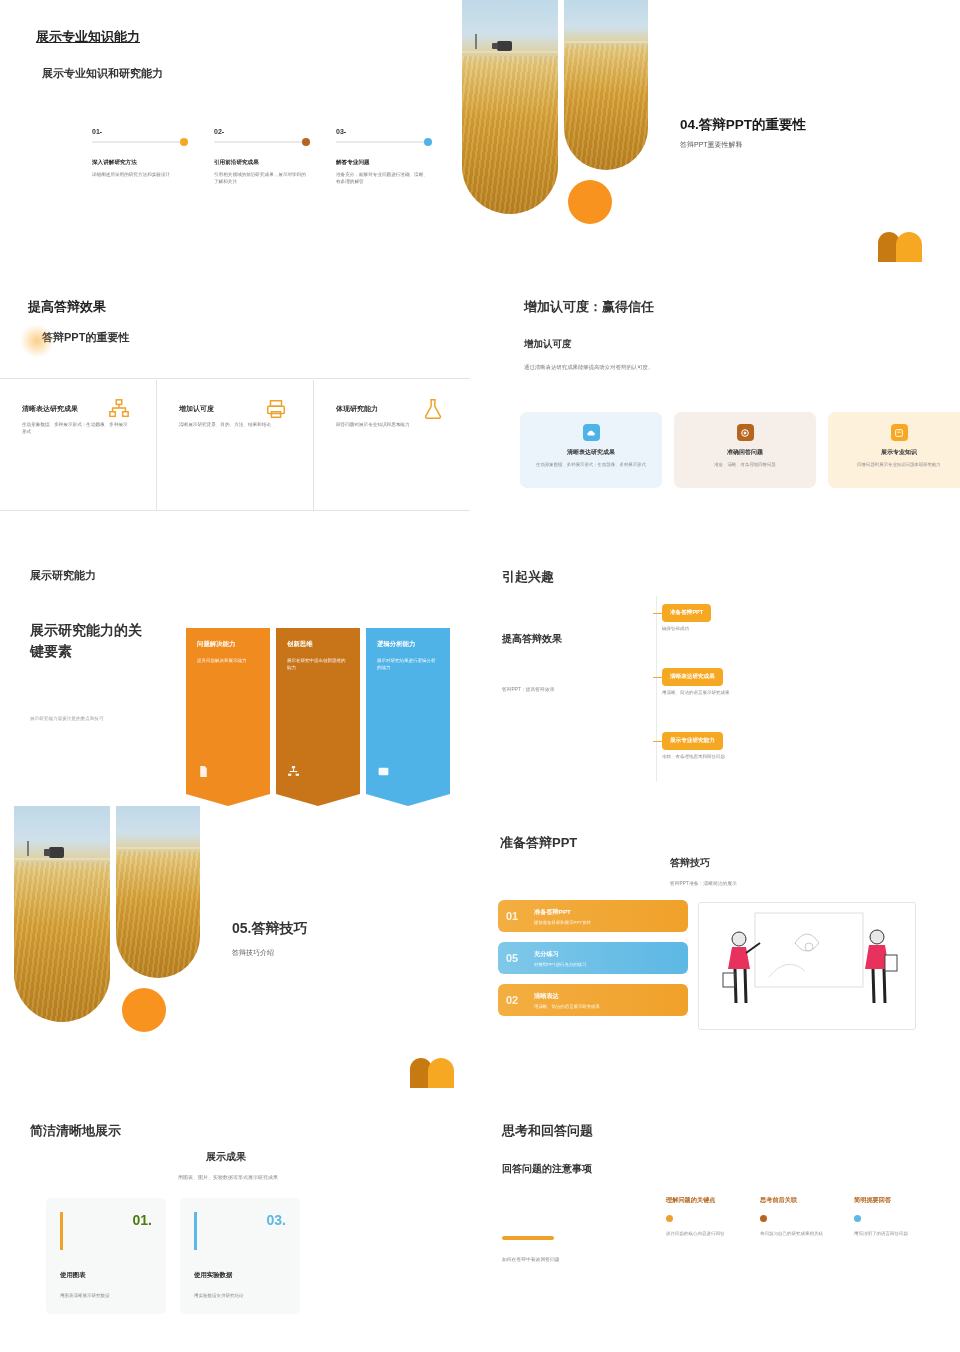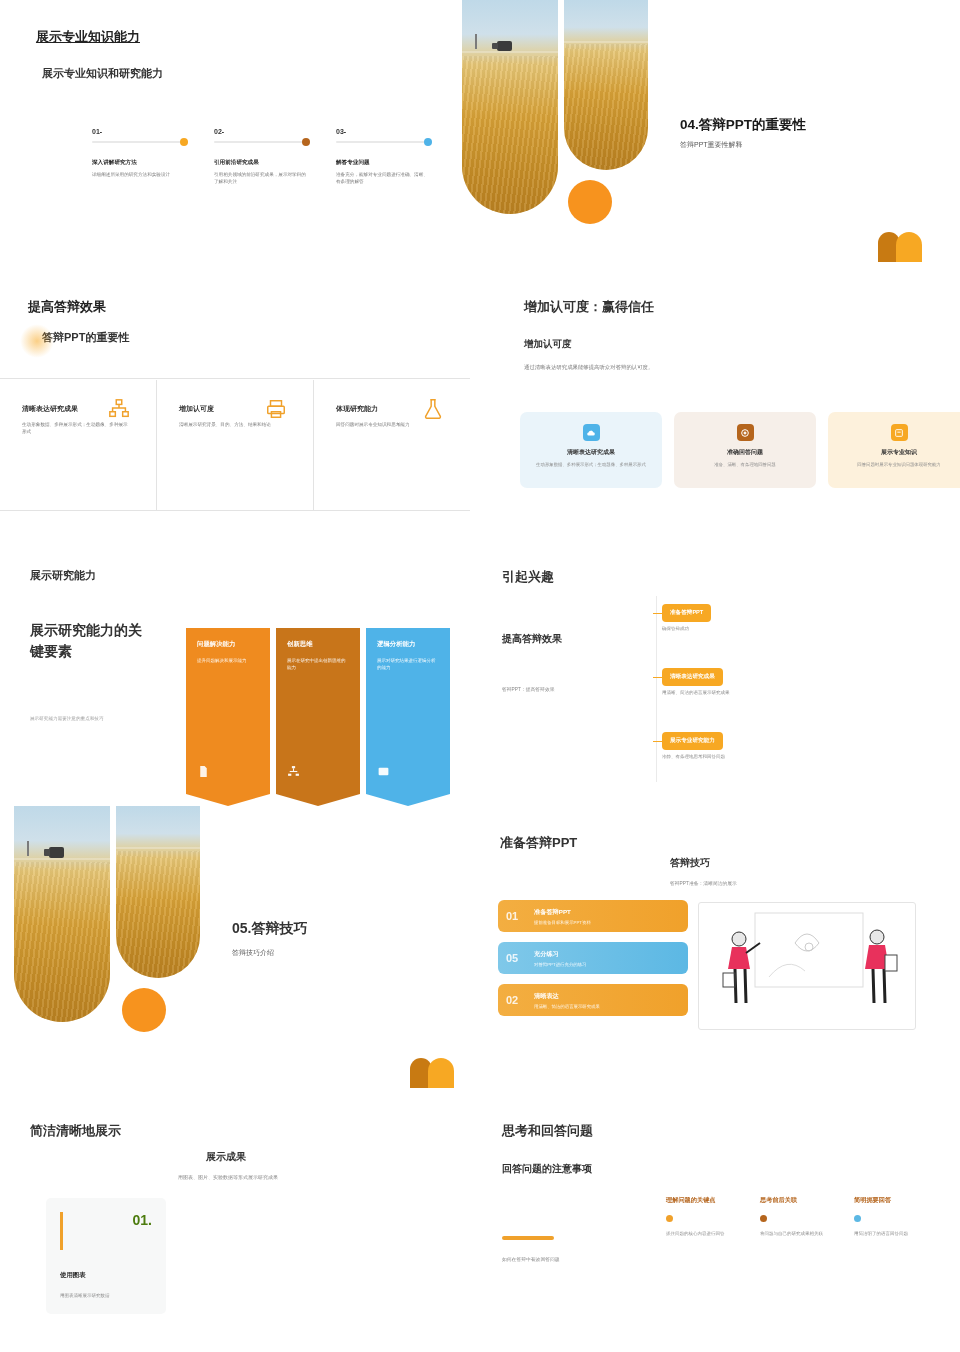--- a/index.html
+++ b/index.html
@@ -408,20 +408,26 @@
   <div class="head">简洁清晰地展示</div>
   <div class="sub">展示成果</div>
   <div class="desc">用图表、图片、实验数据等形式展示研究成果</div>
   <div class="boxes">
     <div class="bx">
       <div class="bar" style="background:#F0A12B"></div>
       <div class="bn" style="color:#4d7c0f">01.</div>
       <div class="bt">使用图表</div>
       <div class="bd">用图表清晰展示研究数据</div>
     </div>
+    <div class="bx">
+      <div class="bar" style="background:#5CB8E4"></div>
+      <div class="bn" style="color:#5CB8E4">03.</div>
+      <div class="bt">使用实验数据</div>
+      <div class="bd">用实验数据支持研究结论</div>
+    </div>
   </div>
 </div>
 
 <div class="slide" id="slide10">
   <div class="head">思考和回答问题</div>
   <div class="sub">回答问题的注意事项</div>
   <div class="lbar"></div>
   <div class="desc">如何在答辩中有效回答问题</div>
   <div class="cols3">
     <div class="c3">

